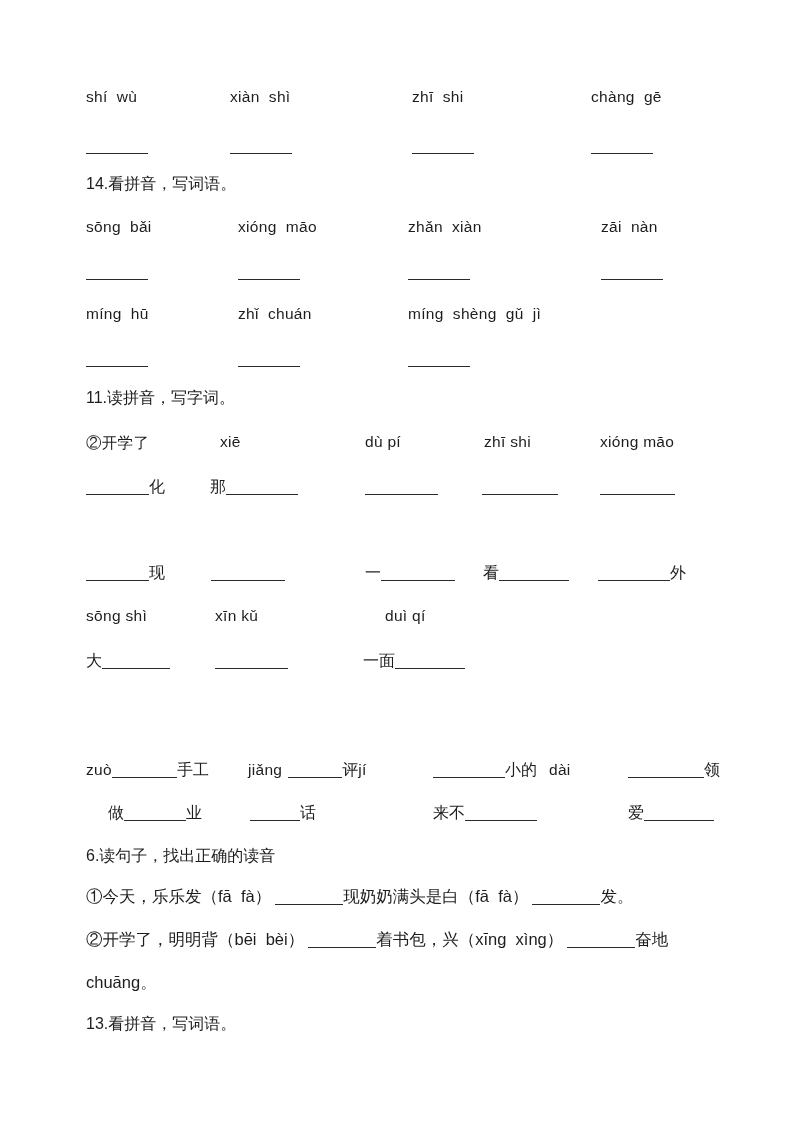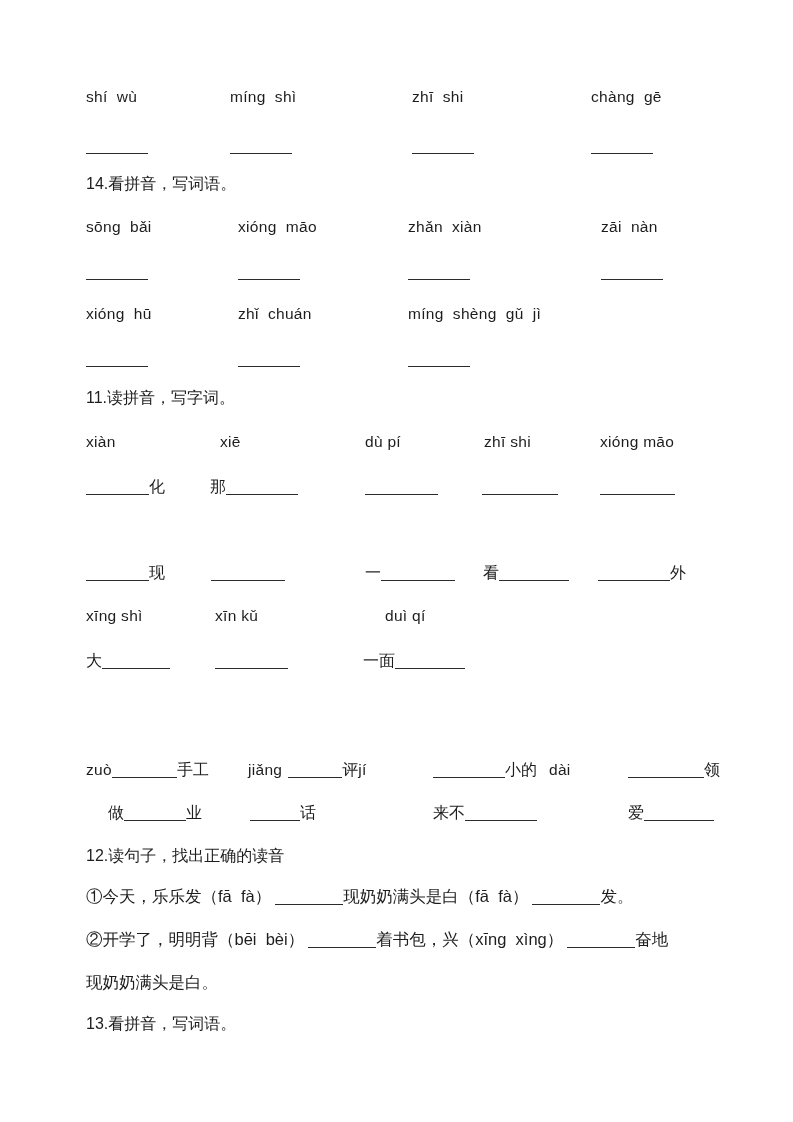--- a/index.html
+++ b/index.html
@@ -28,21 +28,21 @@
     border-bottom:1.4px solid #2b2b2b;
   }
 </style>
 </head>
 <body>
 
 <div class="page">
 
   <div class="row pin" style="top:88px">
     <span class="it" style="left:78px">shí  wù</span>
-    <span class="it" style="left:222px">míng  shì</span>
+    <span class="it" style="left:222px">xiàn  shì</span>
     <span class="it" style="left:404px">zhī  shi</span>
     <span class="it" style="left:583px">chàng  gē</span>
   </div>
   <div class="row" style="top:136px">
     <span class="abl" style="left:78px;width:62px"></span>
     <span class="abl" style="left:222px;width:62px"></span>
     <span class="abl" style="left:404px;width:62px"></span>
     <span class="abl" style="left:583px;width:62px"></span>
   </div>
 
@@ -55,36 +55,36 @@
     <span class="it" style="left:400px">zhǎn  xiàn</span>
     <span class="it" style="left:593px">zāi  nàn</span>
   </div>
   <div class="row" style="top:262px">
     <span class="abl" style="left:78px;width:62px"></span>
     <span class="abl" style="left:230px;width:62px"></span>
     <span class="abl" style="left:400px;width:62px"></span>
     <span class="abl" style="left:593px;width:62px"></span>
   </div>
   <div class="row pin" style="top:305px">
-    <span class="it" style="left:78px">xióng  hū</span>
+    <span class="it" style="left:78px">míng  hū</span>
     <span class="it" style="left:230px">zhǐ  chuán</span>
     <span class="it" style="left:400px">míng  shèng  gǔ  jì</span>
   </div>
   <div class="row" style="top:349px">
     <span class="abl" style="left:78px;width:62px"></span>
     <span class="abl" style="left:230px;width:62px"></span>
     <span class="abl" style="left:400px;width:62px"></span>
   </div>
 
   <div class="row mix" style="top:388px">
     <span class="it" style="left:78px">11.读拼音，写字词。</span>
   </div>
 
   <div class="row pin" style="top:433px">
-    <span class="it" style="left:78px">xiàn</span>
+    <span class="it" style="left:78px">②开学了</span>
     <span class="it" style="left:212px">xiē</span>
     <span class="it" style="left:357px">dù pí</span>
     <span class="it" style="left:476px">zhī shi</span>
     <span class="it" style="left:592px">xióng māo</span>
   </div>
   <div class="row cn" style="top:477px">
     <span class="it" style="left:78px"><span class="blank" style="width:63px"></span><span>化</span></span>
     <span class="it" style="left:202px"><span>那</span><span class="blank" style="width:72px"></span></span>
     <span class="abl" style="left:357px;width:73px"></span>
     <span class="abl" style="left:474px;width:76px"></span>
@@ -93,21 +93,21 @@
 
   <div class="row cn" style="top:563px">
     <span class="it" style="left:78px"><span class="blank" style="width:63px"></span><span>现</span></span>
     <span class="abl" style="left:203px;width:74px"></span>
     <span class="it" style="left:357px"><span>一</span><span class="blank" style="width:74px"></span></span>
     <span class="it" style="left:475px"><span>看</span><span class="blank" style="width:70px"></span></span>
     <span class="it" style="left:590px"><span class="blank" style="width:72px"></span><span>外</span></span>
   </div>
 
   <div class="row pin" style="top:607px">
-    <span class="it" style="left:78px">xīng shì</span>
+    <span class="it" style="left:78px">sōng shì</span>
     <span class="it" style="left:207px">xīn kǔ</span>
     <span class="it" style="left:377px">duì qí</span>
   </div>
   <div class="row cn" style="top:651px">
     <span class="it" style="left:78px"><span>大</span><span class="blank" style="width:68px"></span></span>
     <span class="abl" style="left:207px;width:73px"></span>
     <span class="it" style="left:355px"><span>一面</span><span class="blank" style="width:70px"></span></span>
   </div>
 
   <div class="row" style="top:760px">
@@ -118,29 +118,29 @@
   </div>
 
   <div class="row cn" style="top:803px">
     <span class="it" style="left:100px"><span>做</span><span class="blank" style="width:62px"></span><span>业</span></span>
     <span class="it" style="left:242px"><span class="blank" style="width:50px"></span><span>话</span></span>
     <span class="it" style="left:425px"><span>来不</span><span class="blank" style="width:72px"></span></span>
     <span class="it" style="left:620px"><span>爱</span><span class="blank" style="width:70px"></span></span>
   </div>
 
   <div class="row mix" style="top:846px">
-    <span class="it" style="left:78px">12.读句子，找出正确的读音</span>
+    <span class="it" style="left:78px">6.读句子，找出正确的读音</span>
   </div>
   <div class="row sent" style="top:929px">
     <span class="it" style="left:78px"><span>②开学了，明明背（bēi  bèi）</span><span class="blank" style="width:68px;margin-left:4px"></span><span>着书包，兴（xīng  xìng）</span><span class="blank" style="width:68px;margin-left:4px"></span><span>奋地</span></span>
   </div>
   <div class="row sent" style="top:886px">
     <span class="it" style="left:78px"><span>①今天，乐乐发（fā  fà）</span><span class="blank" style="width:68px;margin-left:4px"></span><span>现奶奶满头是白（fā  fà）</span><span class="blank" style="width:68px;margin-left:4px"></span><span>发。</span></span>
   </div>
   <div class="row sent" style="top:972px">
-    <span class="it" style="left:78px">现奶奶满头是白。</span>
+    <span class="it" style="left:78px">chuāng。</span>
   </div>
 
   <div class="row mix" style="top:1014px">
     <span class="it" style="left:78px">13.看拼音，写词语。</span>
   </div>
 
 </div>
 
 </body></html>

